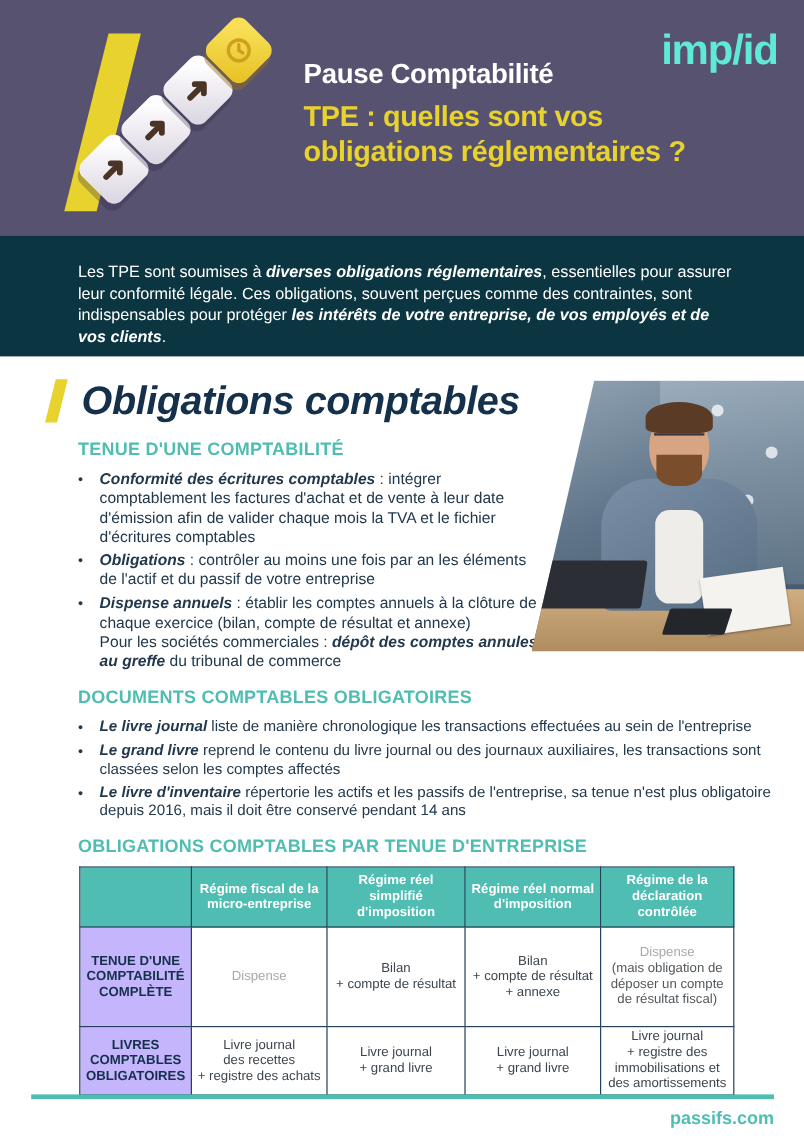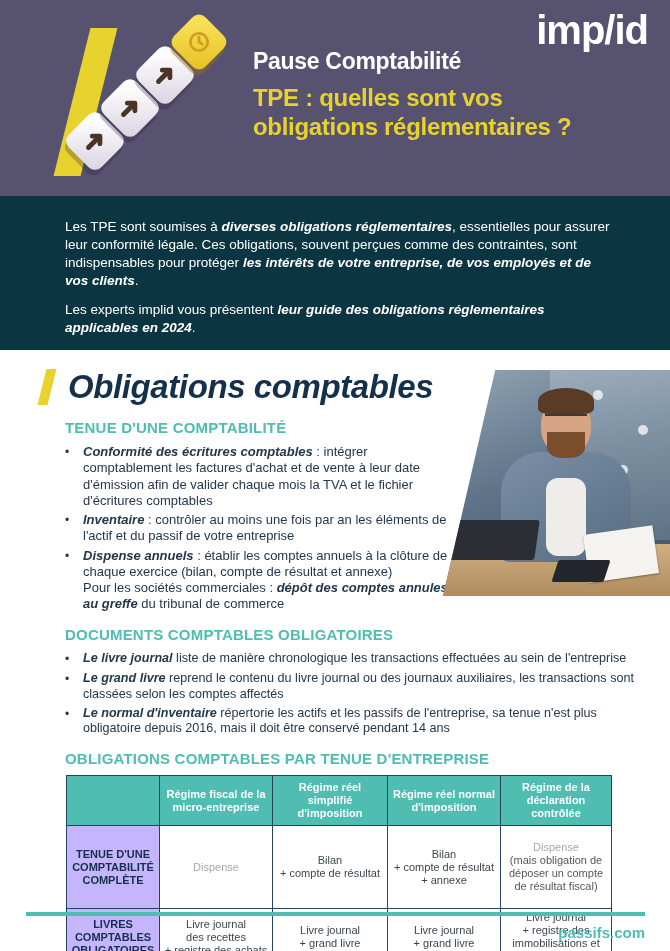--- a/index.html
+++ b/index.html
@@ -1,21 +1,21 @@
 <!DOCTYPE html>
 <html lang="fr"><head>
 <meta charset="utf-8">
 <style>
   html,body{margin:0;padding:0;background:#ffffff;}
   .page{position:relative;width:670px;height:951px;overflow:hidden;background:#ffffff;
         font-family:"Liberation Sans",sans-serif;color:#22384c;}
 
   
   .banner{position:relative;width:670px;height:196px;background:#585271;overflow:hidden;}
-  .logo{position:absolute;top:8px;right:22px;color:#ffffff;font-size:40px;font-weight:700;
+  .logo{position:absolute;top:22px;right:22px;color:#5eead4;font-size:35px;font-weight:700;
         letter-spacing:-1px;font-family:"Liberation Sans",sans-serif;}
   .title-block{position:absolute;left:253px;top:48px;width:400px;}
   .kicker{color:#ffffff;font-size:23px;font-weight:700;margin:0 0 8px 0;letter-spacing:-.3px;}
   .page-title{color:#e8d22e;font-size:24px;font-weight:700;margin:0;line-height:1.22;
               width:370px;letter-spacing:-.3px;}
   .hero-art{position:absolute;left:0;top:0;width:250px;height:196px;}
   .slash-big{position:absolute;left:72px;top:28px;width:27px;height:148px;background:#e8d22e;
              transform:skewX(-14deg);}
   .key{position:absolute;width:46px;height:46px;}
   .key .cap{position:absolute;inset:0;border-radius:9px;transform:rotate(45deg);
@@ -24,21 +24,21 @@
   .key.yellow .cap{background:linear-gradient(135deg,#f8df55 20%,#e7c327 90%);
             box-shadow:3px 5px 0 rgba(150,110,20,.45);}
   .key .glyph{position:absolute;inset:0;display:flex;align-items:center;justify-content:center;}
   .key svg{width:26px;height:26px;}
   .key1{left:72px;top:118px;}
   .key2{left:107px;top:85px;}
   .key3{left:142px;top:52px;}
   .key4{left:177px;top:20px;width:44px;height:44px;}
 
   
-  .intro{width:670px;height:154px;background:#0b3540;box-sizing:border-box;
+  .intro{width:670px;height:101px;background:#0b3540;box-sizing:border-box;
          padding:22px 56px 0 65px;}
   .intro p{margin:0;color:#ffffff;font-size:13.5px;line-height:1.34;}
   .intro p + p{margin-top:11px;}
   .em-seg{font-weight:700;font-style:italic;}
 
   
   .content{position:relative;width:670px;height:574px;}
   .headline{display:flex;align-items:center;margin:18px 0 0 42px;height:38px;}
   .slash-sm{width:10px;height:36px;background:#e8d22e;transform:skewX(-14deg);margin-right:14px;}
   .section-title{margin:2px;color:#14304a;font-size:33px;font-weight:700;font-style:italic;
@@ -180,42 +180,42 @@
     </div>
 
     <h3 class="sub">TENUE D'UNE COMPTABILITÉ</h3>
     <ul class="blist narrow">
       <li>
           <span class="dot">•</span>
           <span class="btxt"><span class="em-seg">Conformité des écritures comptables</span><span> : intégrer comptablement les factures d'achat et de vente à leur date d'émission afin de valider chaque mois la TVA et le fichier d'écritures comptables</span></span>
         </li>
       <li>
           <span class="dot">•</span>
-          <span class="btxt"><span class="em-seg">Inventaire</span><span> : contrôler au moins une fois par an les éléments de l'actif et du passif de votre entreprise</span></span>
+          <span class="btxt"><span class="em-seg">Obligations</span><span> : contrôler au moins une fois par an les éléments de l'actif et du passif de votre entreprise</span></span>
         </li>
       <li>
           <span class="dot">•</span>
           <span class="btxt"><span class="em-seg">Dispense annuels</span><span> : établir les comptes annuels à la clôture de chaque exercice (bilan, compte de résultat et annexe)
 Pour les sociétés commerciales : </span><span class="em-seg">dépôt des comptes annules au greffe</span><span> du tribunal de commerce</span></span>
         </li>
     </ul>
 
     <h3 class="sub">DOCUMENTS COMPTABLES OBLIGATOIRES</h3>
     <ul class="blist wide">
       <li>
           <span class="dot">•</span>
           <span class="btxt"><span class="em-seg">Le livre journal</span><span> liste de manière chronologique les transactions effectuées au sein de l'entreprise</span></span>
         </li>
       <li>
           <span class="dot">•</span>
           <span class="btxt"><span class="em-seg">Le grand livre</span><span> reprend le contenu du livre journal ou des journaux auxiliaires, les transactions sont classées selon les comptes affectés</span></span>
         </li>
       <li>
           <span class="dot">•</span>
-          <span class="btxt"><span class="em-seg">Le normal d'inventaire</span><span> répertorie les actifs et les passifs de l'entreprise,  sa tenue n'est plus obligatoire depuis 2016, mais il doit être conservé pendant 14 ans</span></span>
+          <span class="btxt"><span class="em-seg">Le livre d'inventaire</span><span> répertorie les actifs et les passifs de l'entreprise,  sa tenue n'est plus obligatoire depuis 2016, mais il doit être conservé pendant 14 ans</span></span>
         </li>
     </ul>
 
     <h3 class="sub">OBLIGATIONS COMPTABLES PAR TENUE D'ENTREPRISE</h3>
 
     <table class="obl">
       <colgroup>
           <col style="width:93px">
           <col style="width:113px">
           <col style="width:115px">

